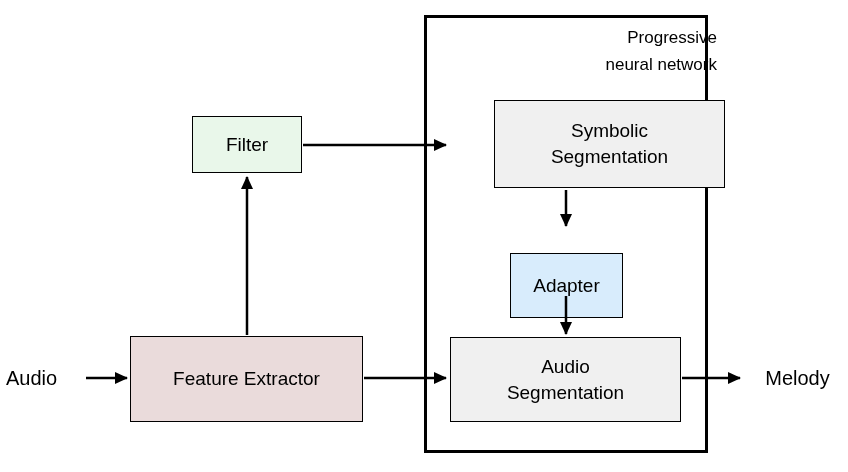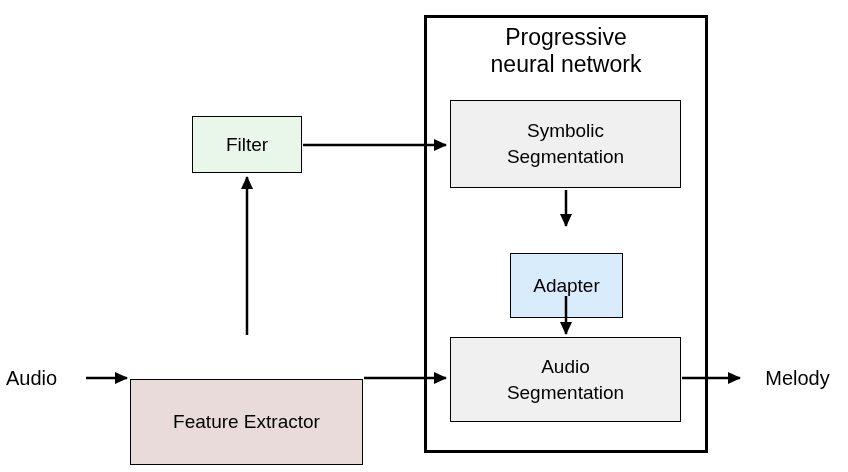--- a/index.html
+++ b/index.html
@@ -25,24 +25,25 @@
     white-space: pre-line;
   }
   .container-box {
     position: absolute;
     box-sizing: border-box;
     border: 3px solid #000000;
     background: #ffffff;
   }
   .container-title {
     position: absolute;
-    text-align: center;
-    font-size: 23px;
+    text-align: right;
+    font-size: 17px;
     line-height: 27px;
     white-space: pre-line;
+    margin-left: 9px;
   }
   .io-label {
     position: absolute;
     font-size: 20px;
     line-height: 28px;
   }
   #arrow-layer {
     position: absolute;
     left: 0; top: 0;
     width: 848px; height: 472px;
@@ -64,25 +65,25 @@
 </head>
 <body>
 
 <div class="canvas">
 
   <div id="pnn-container" class="container-box"></div>
 
   <div id="pnn-title" class="container-title">Progressive
 neural network</div>
 
-  <div id="feature-extractor" class="node" style="background: rgb(234, 219, 219); margin-top: 43px;">Feature Extractor</div>
+  <div id="feature-extractor" class="node" style="background: rgb(234, 219, 219);">Feature Extractor</div>
 
   <div id="filter" class="node" style="background: rgb(233, 247, 234);">Filter</div>
 
-  <div id="symbolic-seg" class="node" style="background: rgb(240, 240, 240);">Symbolic
+  <div id="symbolic-seg" class="node" style="background: rgb(240, 240, 240); margin-left: 44px;">Symbolic
 Segmentation</div>
 
   <div id="adapter" class="node" style="background: rgb(216, 236, 252); margin-top: 24px;">Adapter</div>
 
   <div id="audio-seg" class="node" style="background: rgb(240, 240, 240);">Audio
 Segmentation</div>
 
   <div id="audio-label" class="io-label">Audio</div>
 
   <div id="melody-label" class="io-label">Melody</div>

